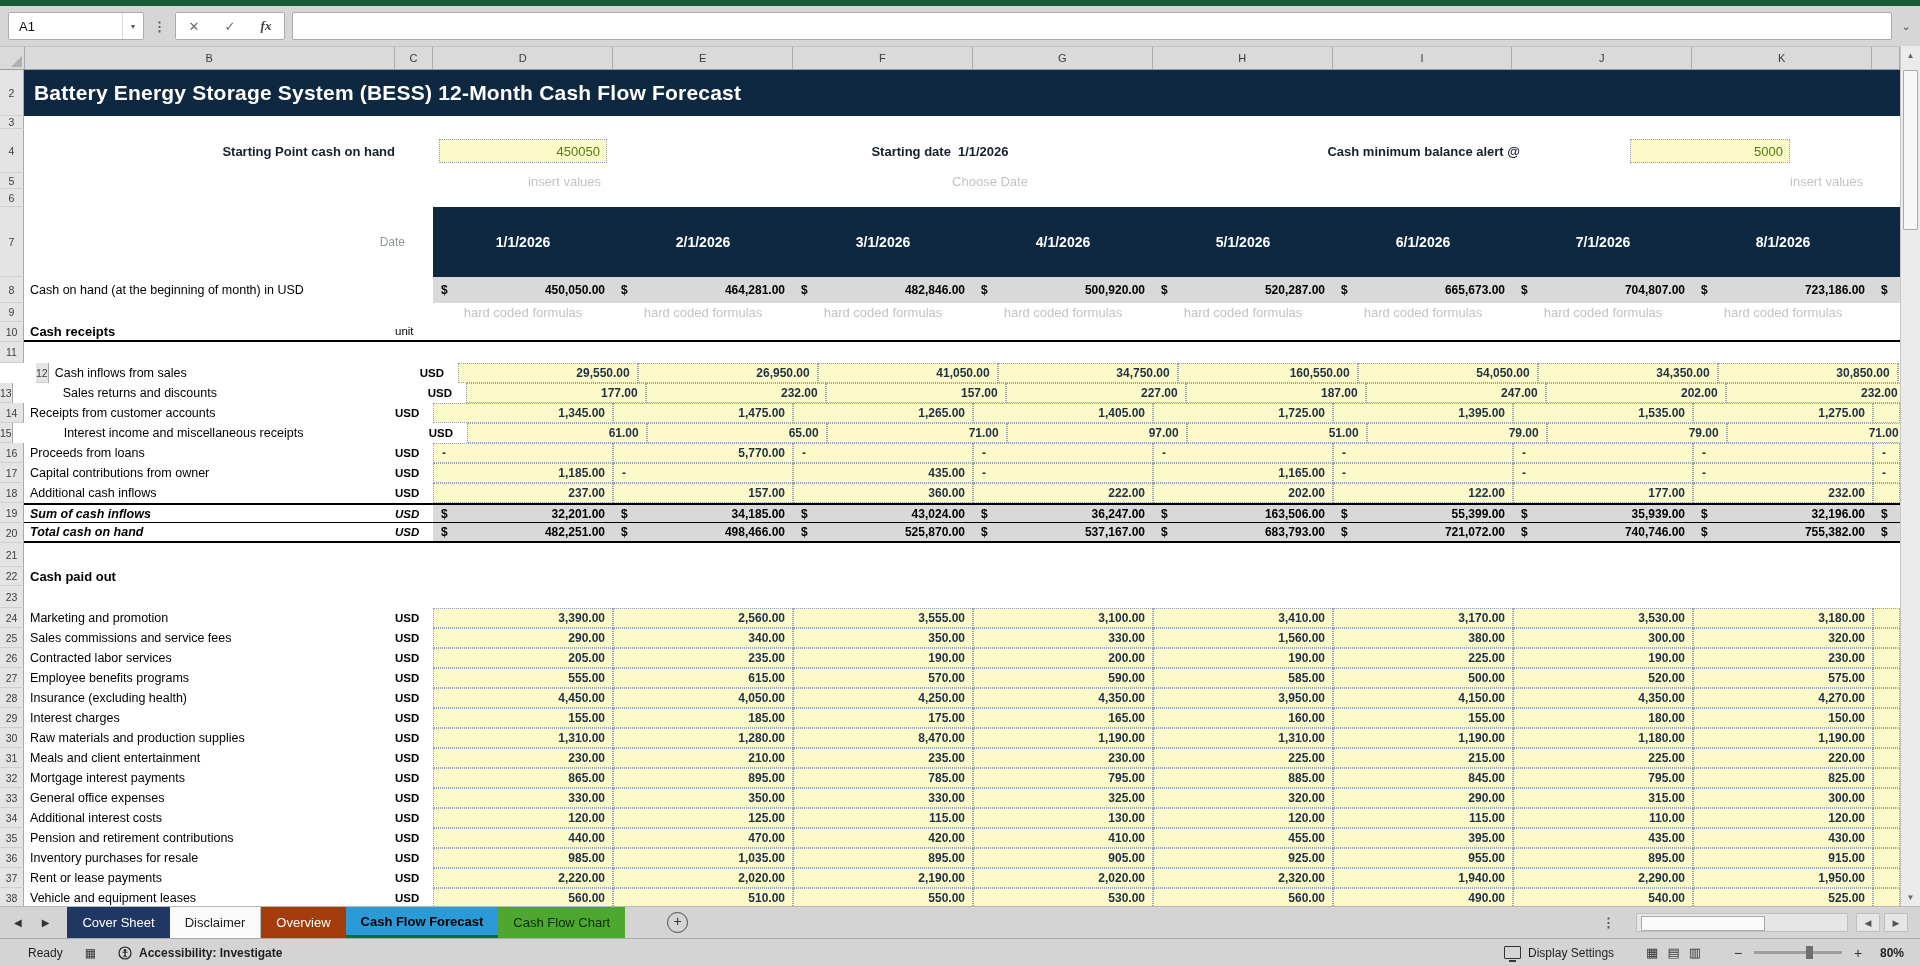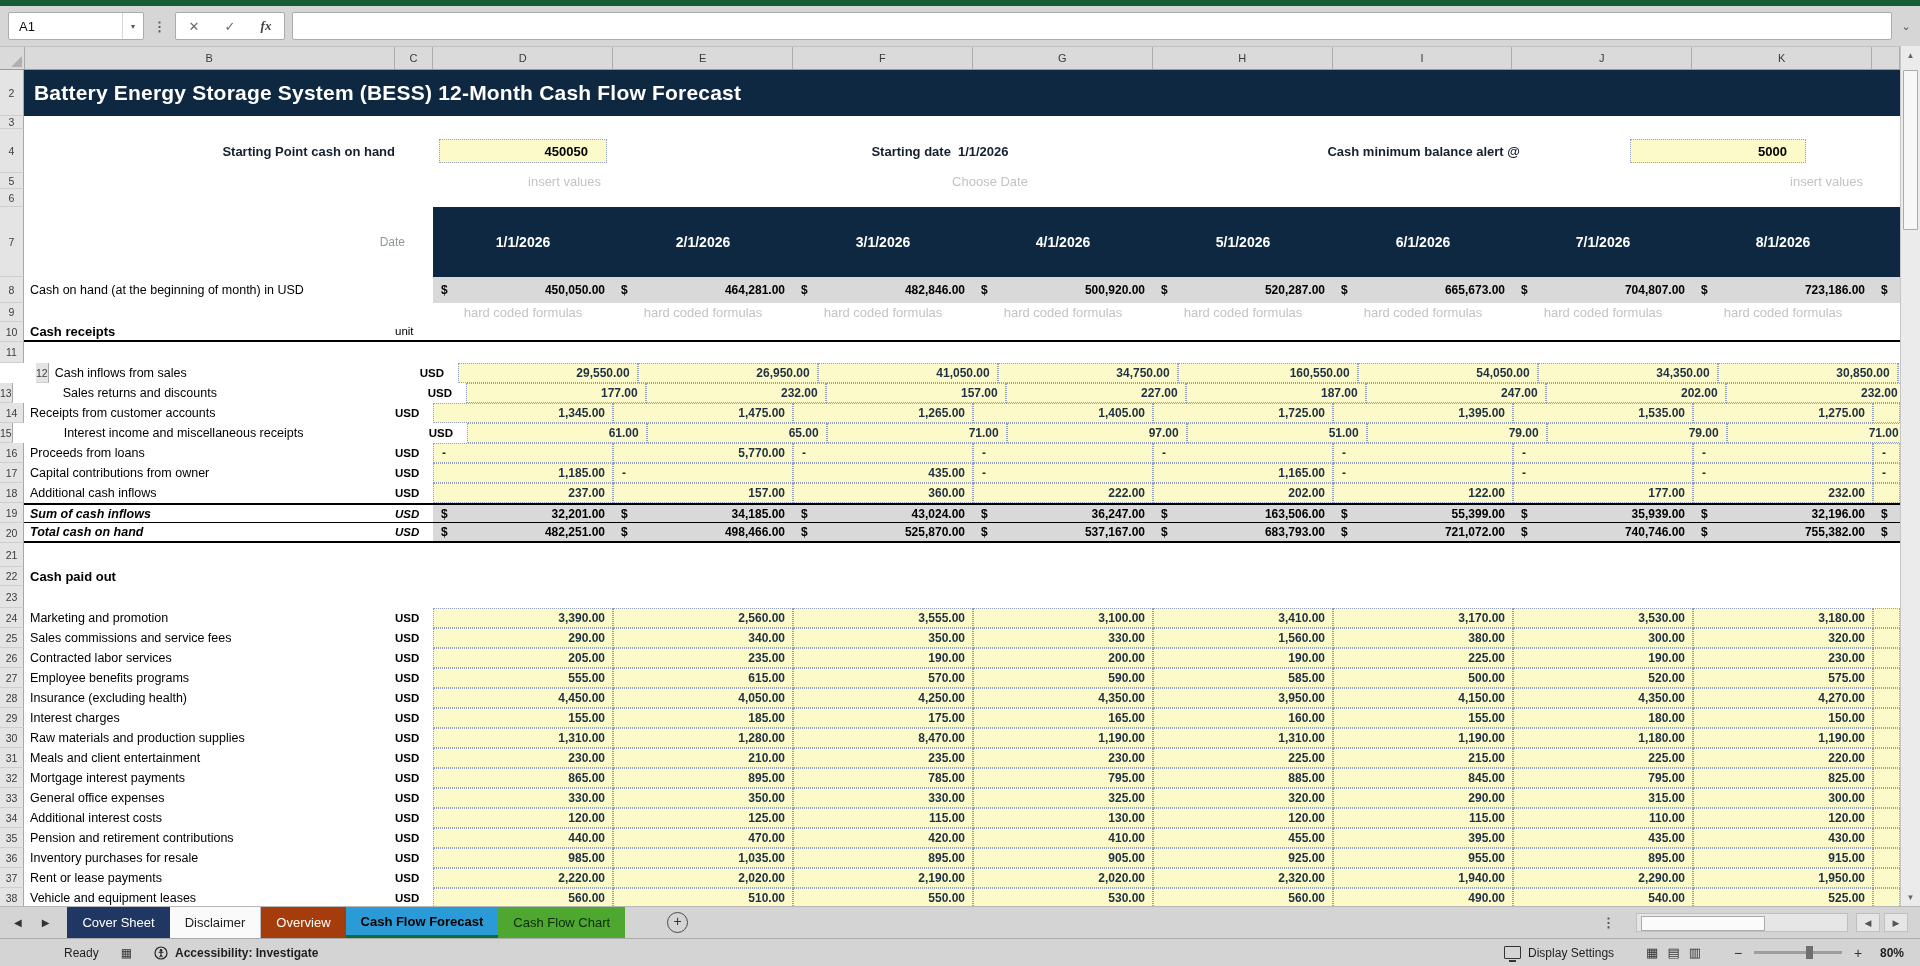--- a/index.html
+++ b/index.html
@@ -26,21 +26,21 @@
   .colhdr{text-align:center;font-size:11px;color:#3a3a3a;line-height:22px;border-right:1px solid #ADADAD;}
   .wB{width:371px;}.wC{width:38px;}.wM{width:180px;}.wS{width:27px;}
   .row{display:flex;background:#fff;}
   .rowhdr{width:24px;background:#E4E4E4;border-right:1px solid #A8A8A8;border-bottom:1px solid #CFCFCF;font-size:10.5px;color:#3c3c3c;display:flex;align-items:center;justify-content:center;box-sizing:border-box;}
   .rowc{position:relative;flex:1;display:flex;box-sizing:border-box;}
 
   .titleband{width:1876px;background:#0E2841;color:#fff;display:flex;align-items:center;padding-left:10px;box-sizing:border-box;font-size:21px;font-weight:700;letter-spacing:.2px;}
 
   .abs{position:absolute;top:0;bottom:0;display:flex;align-items:center;}
   .setlabel{font-size:13px;font-weight:700;color:#15202e;justify-content:flex-end;}
-  .ycell-set{background:#FCFAC8;border:1px dotted #93A1BC;font-size:13px;font-weight:700;color:#000000;justify-content:flex-end;padding-right:18px;height:24px;top:50%;transform:translateY(-50%);box-sizing:border-box;}
+  .ycell-set{background:#FCFAC8;border:1px dotted #93A1BC;font-size:13px;font-weight:400;color:#4d7c0f;justify-content:flex-end;padding-right:6px;height:24px;top:50%;transform:translateY(-50%);box-sizing:border-box;}
   .hint{font-size:13px;color:#C3C3C3;}
   .datepair{gap:7px;justify-content:center;font-size:13px;font-weight:700;color:#15202e;}
 
   .dateband{display:flex;background:#0E2841;}
   .datecell{color:#fff;font-weight:700;font-size:14px;display:flex;align-items:center;justify-content:center;}
   .graylab{color:#8C9A90;font-size:12px;}
 
   .blabel{padding-left:6px;font-size:12.5px;color:#000;display:flex;align-items:center;box-sizing:border-box;}
   .unit{font-size:11.5px;font-weight:700;color:#000;display:flex;align-items:center;}
   .ycell{background:#FCFAC8;border:1px dotted #93A1BC;box-sizing:border-box;display:flex;align-items:center;justify-content:flex-end;padding-right:7px;font-size:12px;font-weight:700;color:#1f3044;}
@@ -70,21 +70,21 @@
   .tab-forecast{background:#2B9BD7;color:#000;font-weight:700;border-bottom:3px solid #0E6B3A;border-right:none;}
   .tab-chart{background:#4EA72E;color:#0b2b0b;border-right:none;}
   .addsheet{margin-left:42px;align-self:center;width:19px;height:19px;border:1.5px solid #4a4a4a;border-radius:50%;color:#333;font-size:14px;line-height:17px;text-align:center;}
   .hs-handle{position:absolute;left:1602px;top:0;bottom:0;display:flex;align-items:center;color:#555;font-size:13px;font-weight:700;}
   .hs-track{position:absolute;left:1636px;top:6px;width:212px;height:19px;background:#E6E6E6;border:1px solid #C0C0C0;box-sizing:border-box;}
   .hs-thumb{position:absolute;left:4px;top:2px;width:122px;height:13px;background:#FBFBFB;border:1px solid #ABABAB;}
   .hs-btn{position:absolute;top:6px;width:24px;height:19px;background:#E6E6E6;border:1px solid #C0C0C0;box-sizing:border-box;display:flex;align-items:center;justify-content:center;font-size:9px;color:#555;}
   .hs-left{left:1856px;}.hs-right{left:1884px;}
 
   
-  #statusbar{position:absolute;left:0;top:938px;width:1920px;height:28px;background:#D4D4D4;border-top:1px solid #ABABAB;display:flex;align-items:center;box-sizing:border-box;font-size:12px;color:#1f1f1f;padding-left:36px;}
+  #statusbar{position:absolute;left:0;top:938px;width:1920px;height:28px;background:#D4D4D4;border-top:1px solid #ABABAB;display:flex;align-items:center;box-sizing:border-box;font-size:12px;color:#1f1f1f;}
   .sb-left{display:flex;align-items:center;gap:22px;padding-left:28px;}
   .sb-ready{font-size:12px;}
   .sb-icon{font-size:12px;color:#333;}
   .sb-acc{display:flex;align-items:center;gap:7px;font-weight:700;}
   .sb-right{margin-left:auto;display:flex;align-items:center;gap:10px;padding-right:16px;}
   .sb-ds{display:flex;align-items:center;gap:7px;margin-right:22px;}
   .ds-icon{width:15px;height:11px;border:1.5px solid #333;border-radius:1px;position:relative;}
   .ds-icon:after{content:"";position:absolute;left:4px;right:4px;bottom:-4px;height:2px;background:#333;}
   .viewicons{display:flex;align-items:center;gap:9px;margin-right:20px;font-size:13px;color:#333;}
   .zoomgrp{display:flex;align-items:center;gap:9px;}
@@ -142,21 +142,21 @@
       <div class="row" style="height: 44px;">
         <div class="rowhdr">4</div>
         <div class="rowc">
           <div class="abs setlabel" style="left: 0px; width: 371px;">Starting Point cash on hand</div>
           <div class="abs ycell-set" style="left: 415px; width: 168px;">450050</div>
           <div class="abs datepair" style="left: 696px; width: 440px;">
             <span>Starting date</span>
             <span>1/1/2026</span>
           </div>
           <div class="abs setlabel" style="left: 1076px; width: 420px;">Cash minimum balance alert @</div>
-          <div class="abs ycell-set" style="left: 1606px; width: 176px;">5000</div>
+          <div class="abs ycell-set" style="left: 1606px; width: 160px;">5000</div>
         </div>
       </div>
       <div class="row" style="height: 16px;">
         <div class="rowhdr">5</div>
         <div class="rowc">
           <div class="abs hint" style="left: 415px; width: 162px; justify-content: flex-end;">insert values</div>
           <div class="abs hint" style="left: 756px; width: 420px; justify-content: center;">Choose Date</div>
           <div class="abs hint" style="left: 1673px; width: 166px; justify-content: flex-end;">insert values</div>
         </div>
       </div>

